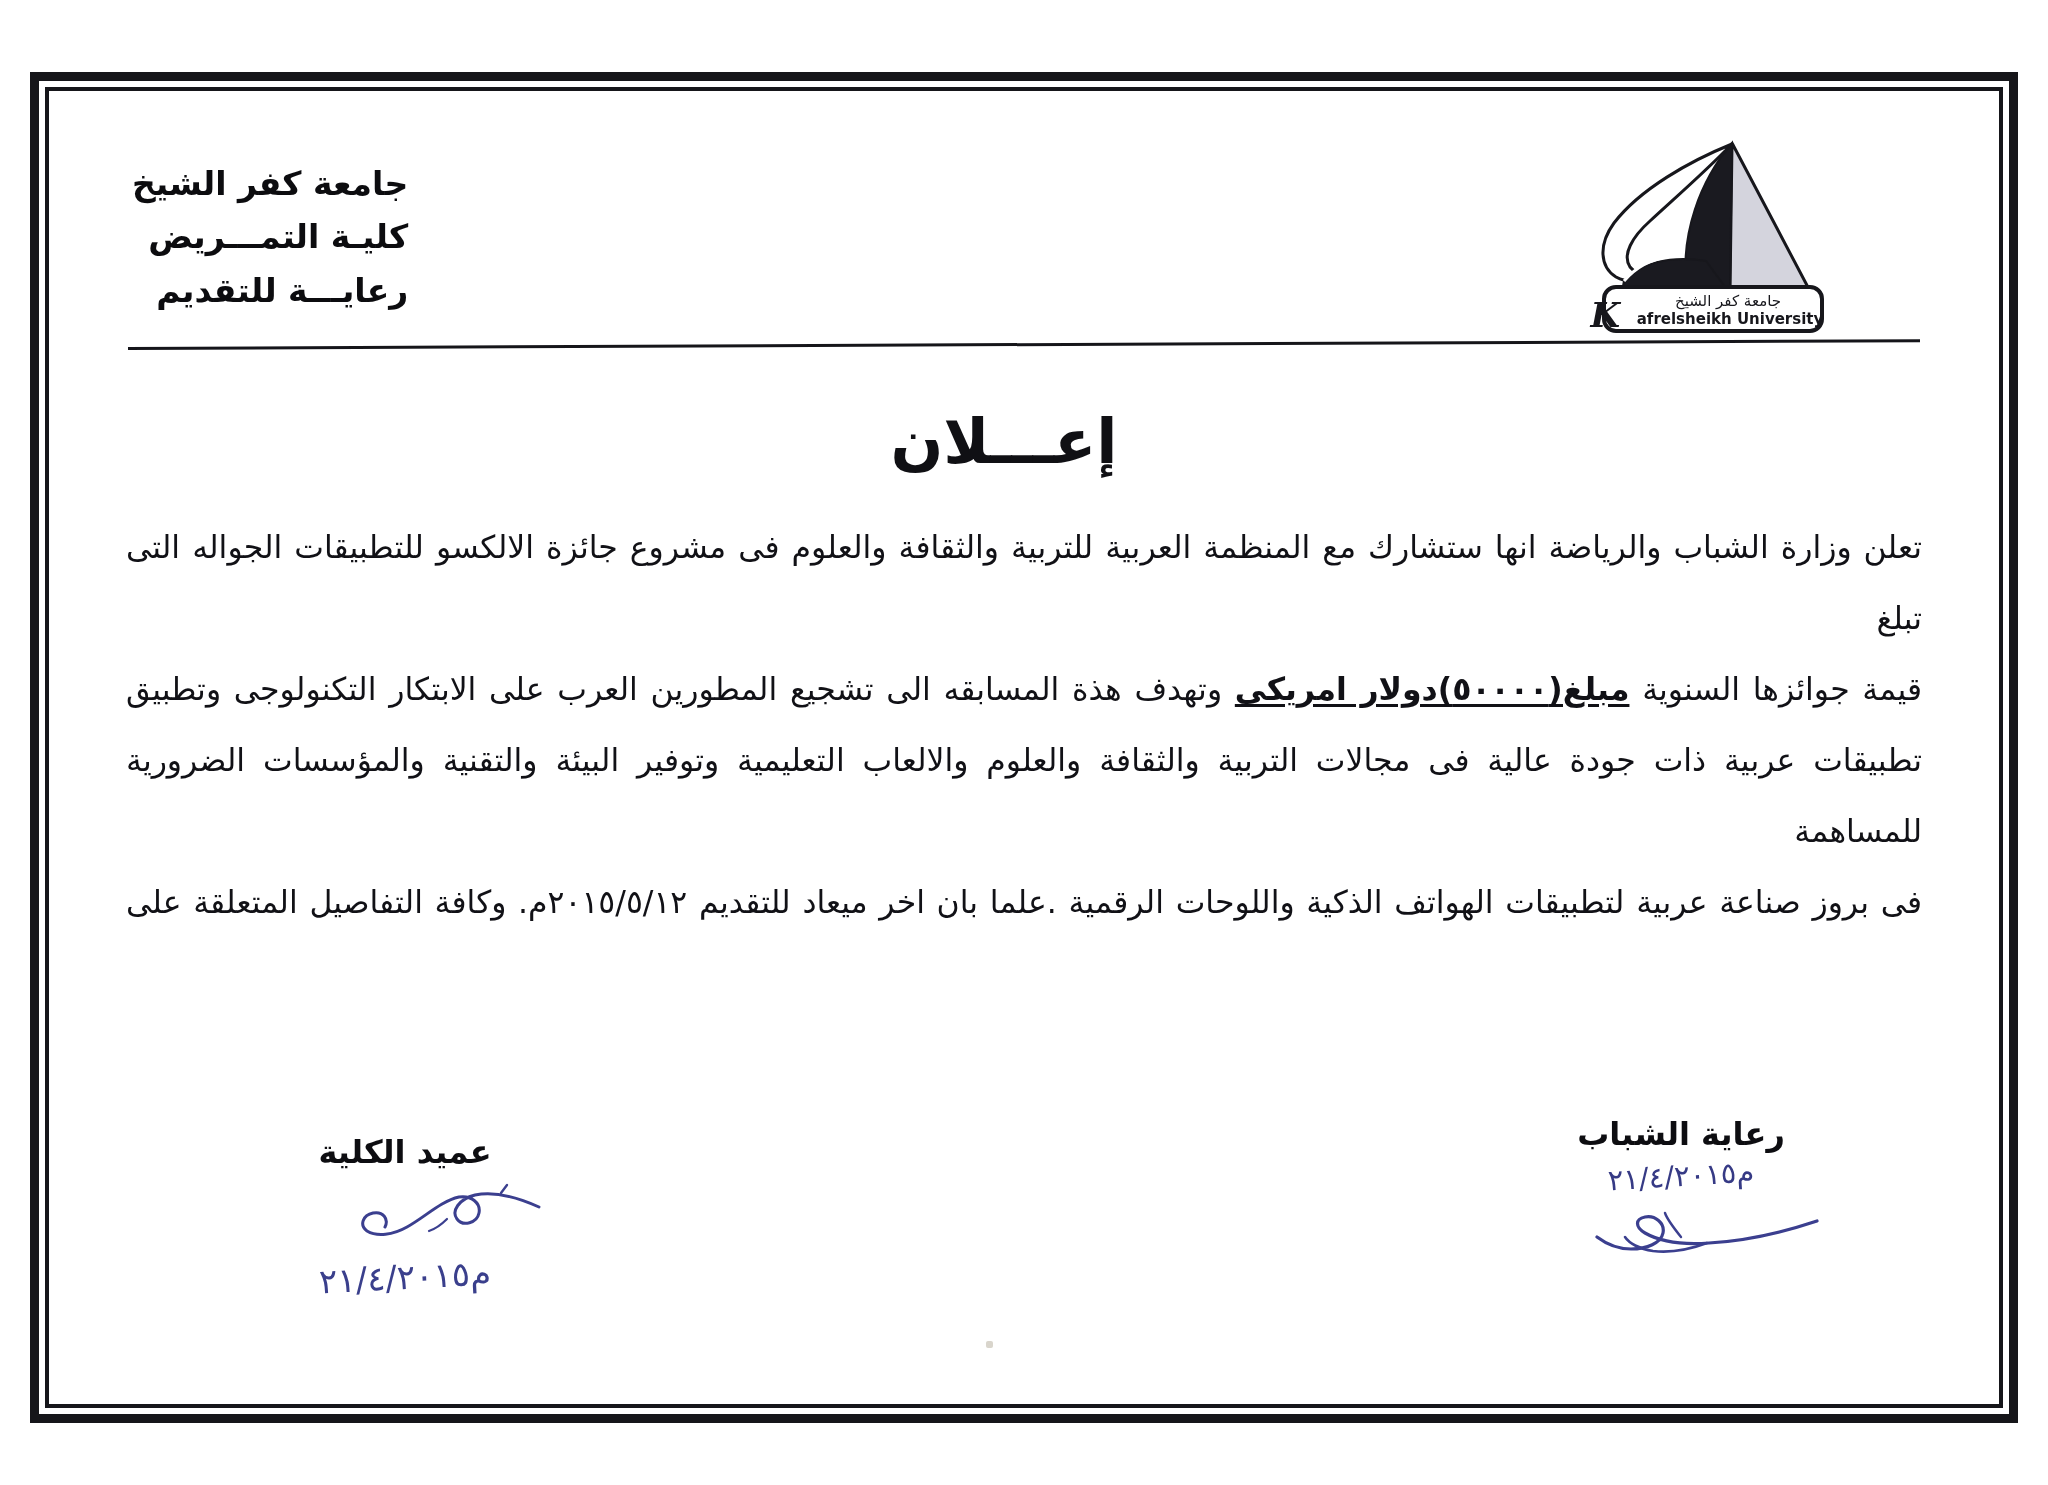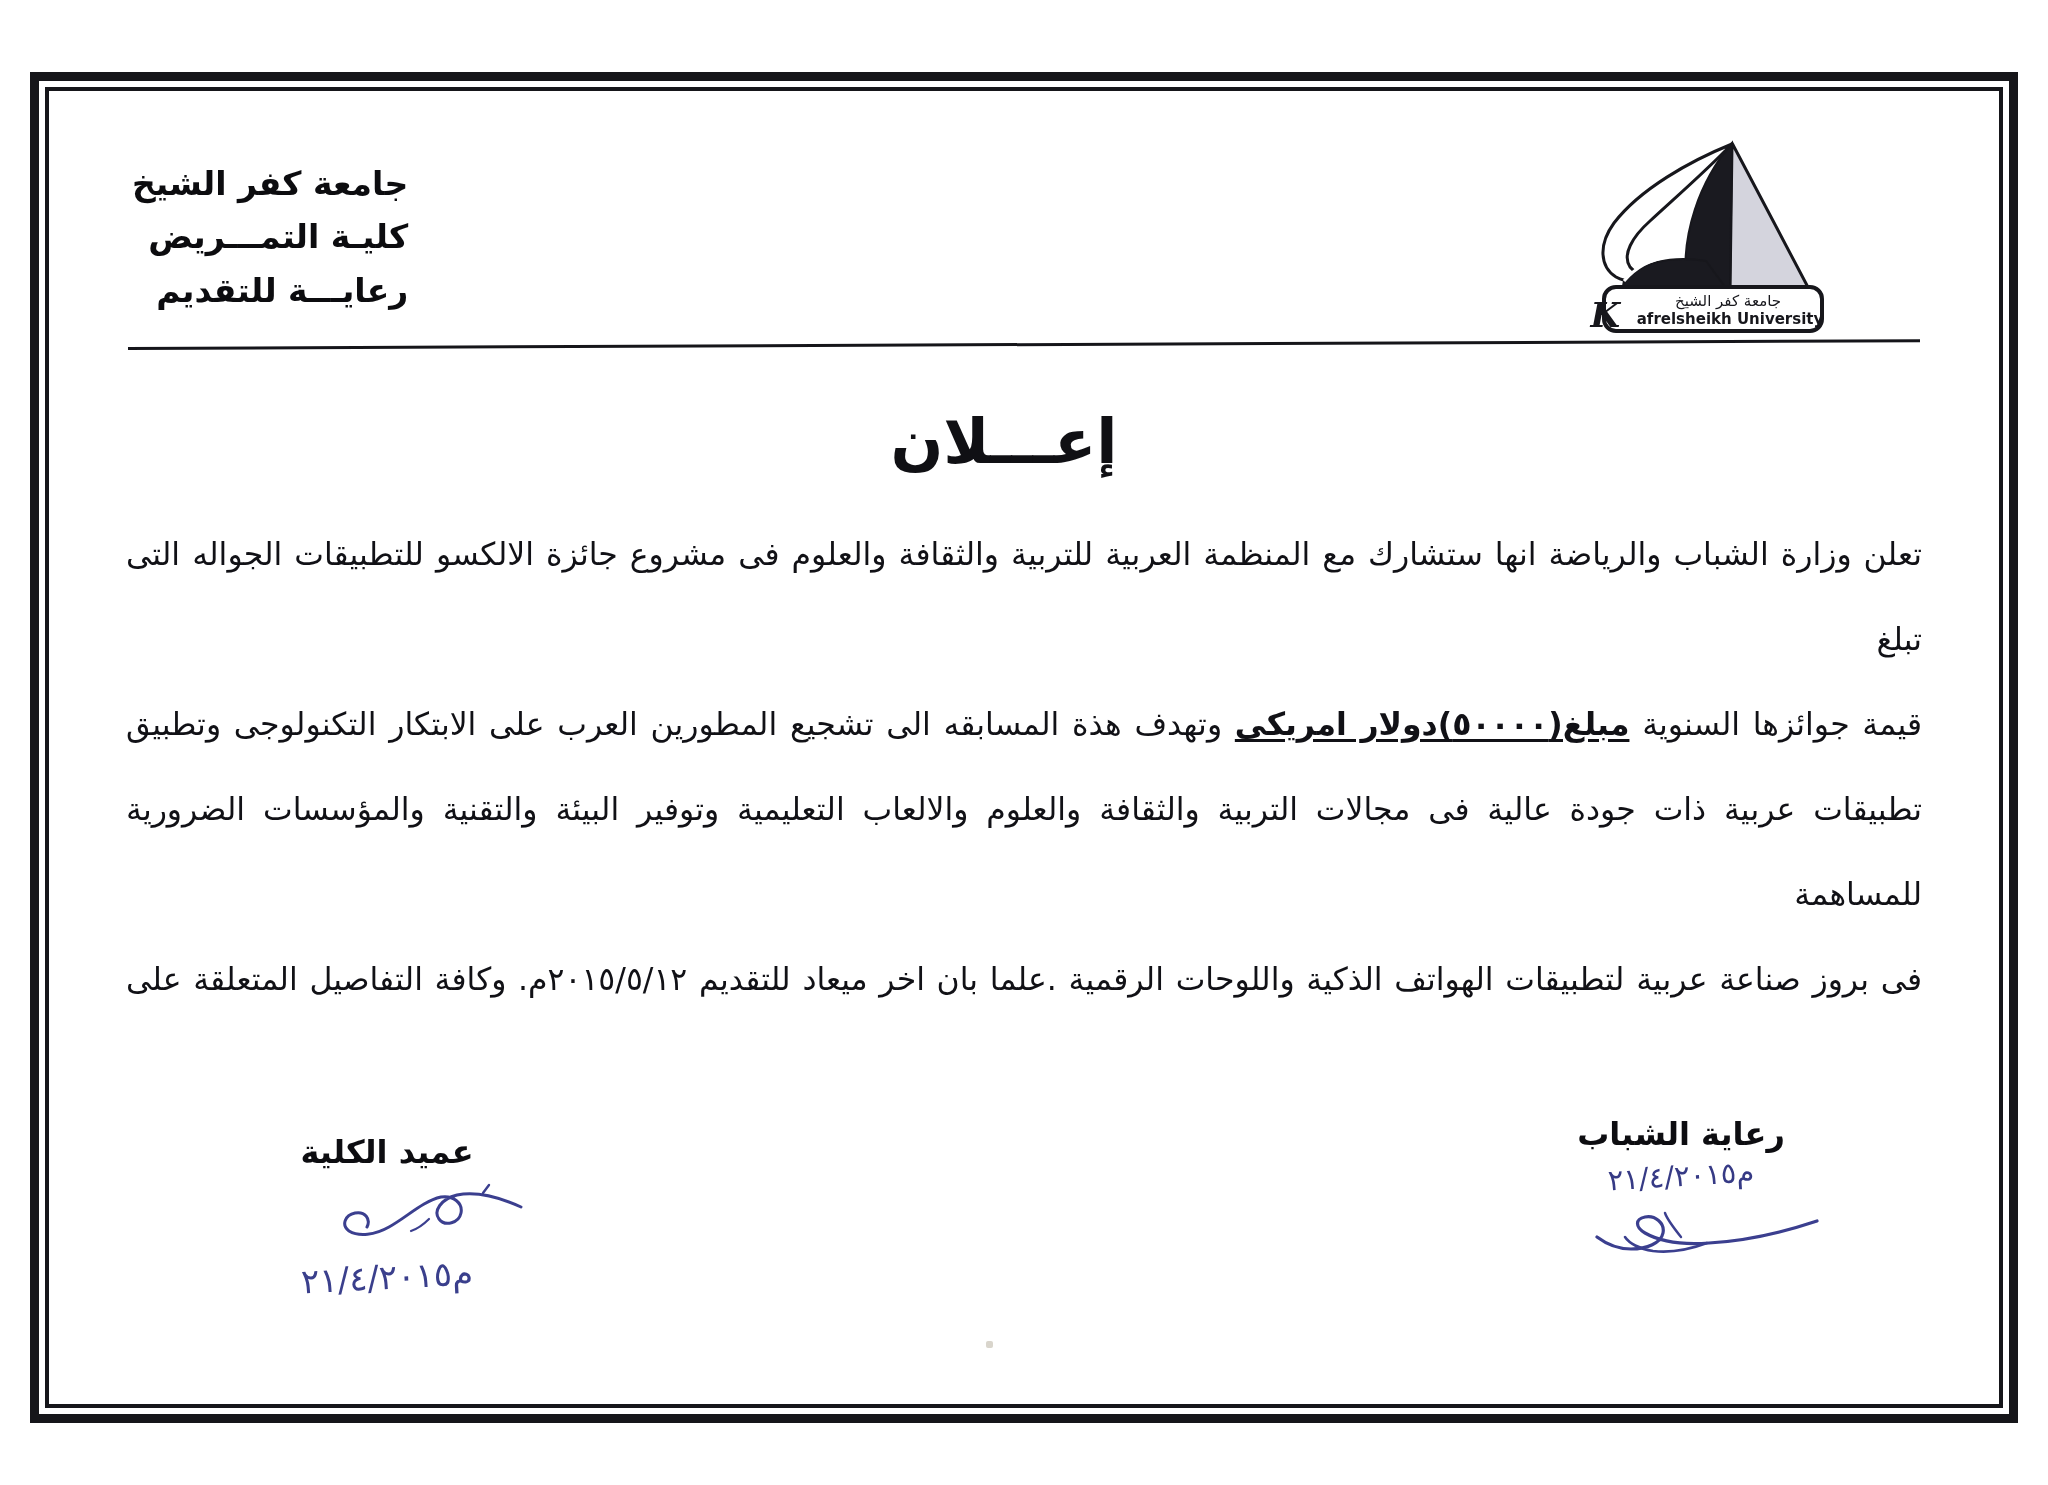--- a/index.html
+++ b/index.html
@@ -106,21 +106,21 @@
     color: #101014;
     margin-top: 42px;
     margin-bottom: 2px;
     padding-right: 40px;
   }
 
   
   .body-text {
     margin-top: 34px;
     font-size: 31.5px;
-    line-height: 85px;
+    line-height: 71px;
     text-align: justify;
     text-align-last: justify;
     color: #111116;
     font-weight: 500;
     padding: 0 4px;
   }
   .body-text p {
     margin: 0;
     text-align: justify;
     text-align-last: justify;
@@ -153,21 +153,21 @@
     right: 58px;
     top: 1010px;
     height: 290px;
   }
   .sig {
     position: absolute;
     text-align: center;
     width: 330px;
   }
   .sig-right { right: 80px; top: 0; }
-  .sig-left  { left: 100px; top: 18px; }
+  .sig-left  { left: 118px; top: 18px; }
 
   .sig-label {
     font-weight: bold;
     font-size: 32px;
     color: #0d0d11;
     white-space: nowrap;
   }
   .sig-date-hand {
     font-family: "DejaVu Sans", sans-serif;
     font-size: 29px;

